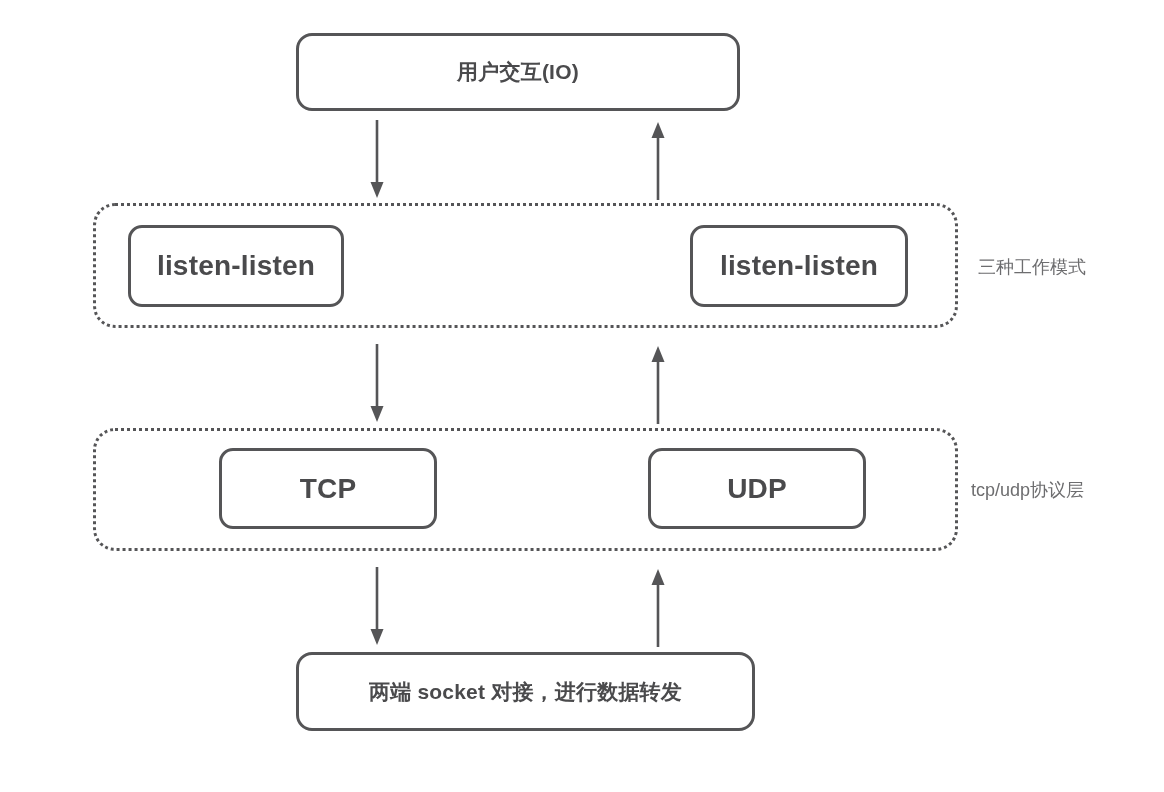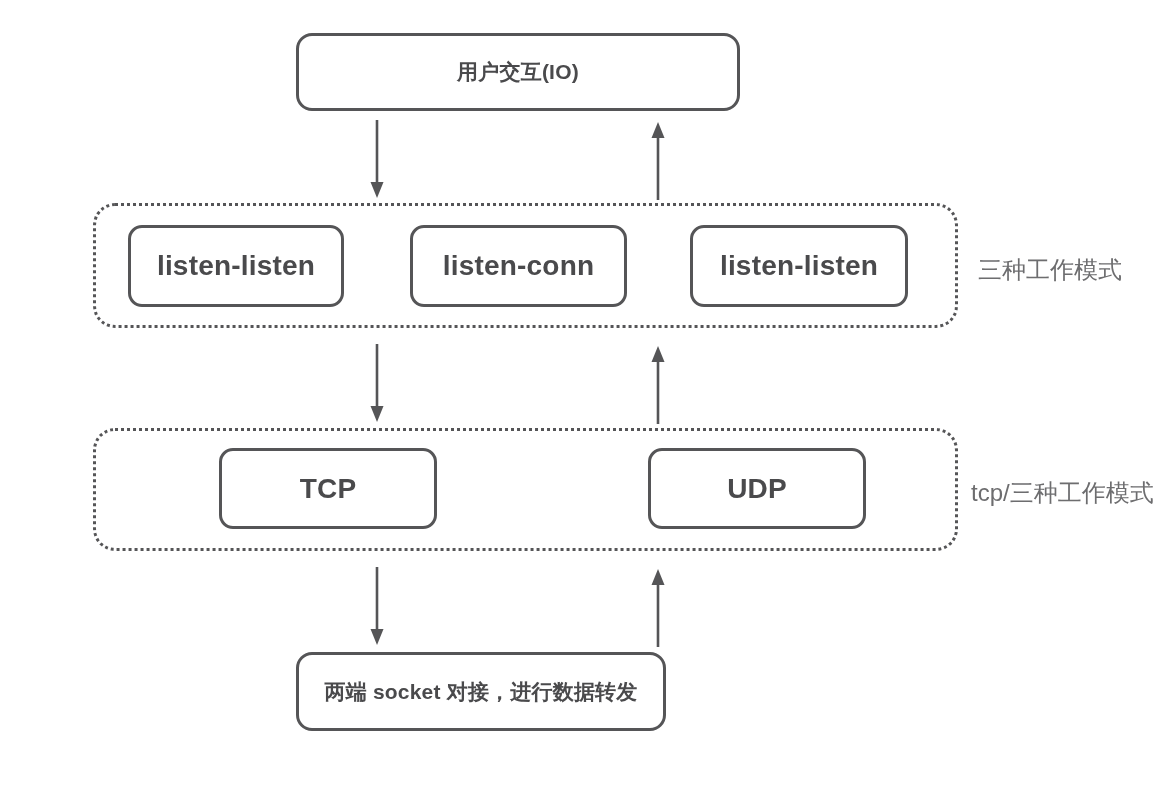--- a/index.html
+++ b/index.html
@@ -61,21 +61,21 @@
     position: absolute;
     box-sizing: border-box;
     border: 3px dotted #555557;
     border-radius: 22px;
     background: transparent;
   }
 
   
   .caption {
     position: absolute;
-    font-size: 24px;
+    font-size: 18px;
     color: #6d6d6f;
     white-space: nowrap;
     line-height: 1;
   }
 
   
   .arrow {
     position: absolute;
   }
   .arrow svg {
@@ -104,23 +104,20 @@
       <polygon points="17,2 10.5,18 23.5,18" fill="#555557"></polygon>
     </svg>
   </div>
 
   <div class="group" style="left:93px; top:203px; width:865px; height:125px;"></div>
 
   <div class="node small" style="left:128px; top:225px; width:216px; height:82px;">
     <span class="node-label">listen-listen</span>
   </div>
 
-  <div class="node small" style="left:410px; top:225px; width:217px; height:82px;">
-    <span class="node-label">listen-conn</span>
-  </div>
 
   <div class="node small" style="left:690px; top:225px; width:218px; height:82px;">
     <span class="node-label">listen-listen</span>
   </div>
 
   <div class="caption" style="left:978px; top:258px;">三种工作模式</div>
 
   <div class="arrow" style="left:360px; top:344px;">
     <svg width="34" height="80" viewBox="0 0 34 80">
       <line x1="17" y1="0" x2="17" y2="66" stroke="#555557" stroke-width="2.6"></line>
@@ -137,32 +134,32 @@
   <div class="group" style="left:93px; top:428px; width:865px; height:123px;"></div>
 
   <div class="node small" style="left:648px; top:448px; width:218px; height:81px;">
     <span class="node-label">UDP</span>
   </div>
 
   <div class="node small" style="left:219px; top:448px; width:218px; height:81px;">
     <span class="node-label">TCP</span>
   </div>
 
-  <div class="caption" style="left:971px; top:481px;">tcp/三种工作模式</div>
+  <div class="caption" style="left:971px; top:481px;">tcp/udp协议层</div>
 
   <div class="arrow" style="left:360px; top:567px;">
     <svg width="34" height="80" viewBox="0 0 34 80">
       <line x1="17" y1="0" x2="17" y2="66" stroke="#555557" stroke-width="2.6"></line>
       <polygon points="17,78 10.5,62 23.5,62" fill="#555557"></polygon>
     </svg>
   </div>
   <div class="arrow" style="left:641px; top:567px;">
     <svg width="34" height="80" viewBox="0 0 34 80">
       <line x1="17" y1="80" x2="17" y2="14" stroke="#555557" stroke-width="2.6"></line>
       <polygon points="17,2 10.5,18 23.5,18" fill="#555557"></polygon>
     </svg>
   </div>
 
-  <div class="node wide" style="left:296px; top:652px; width:370px; height:79px;align-items:center;">
+  <div class="node wide" style="left:296px; top:652px; width:459px; height:79px;align-items:center;">
     <span class="node-label">两端 socket 对接，进行数据转发</span>
   </div>
 
 </div>
 
 </body></html>

